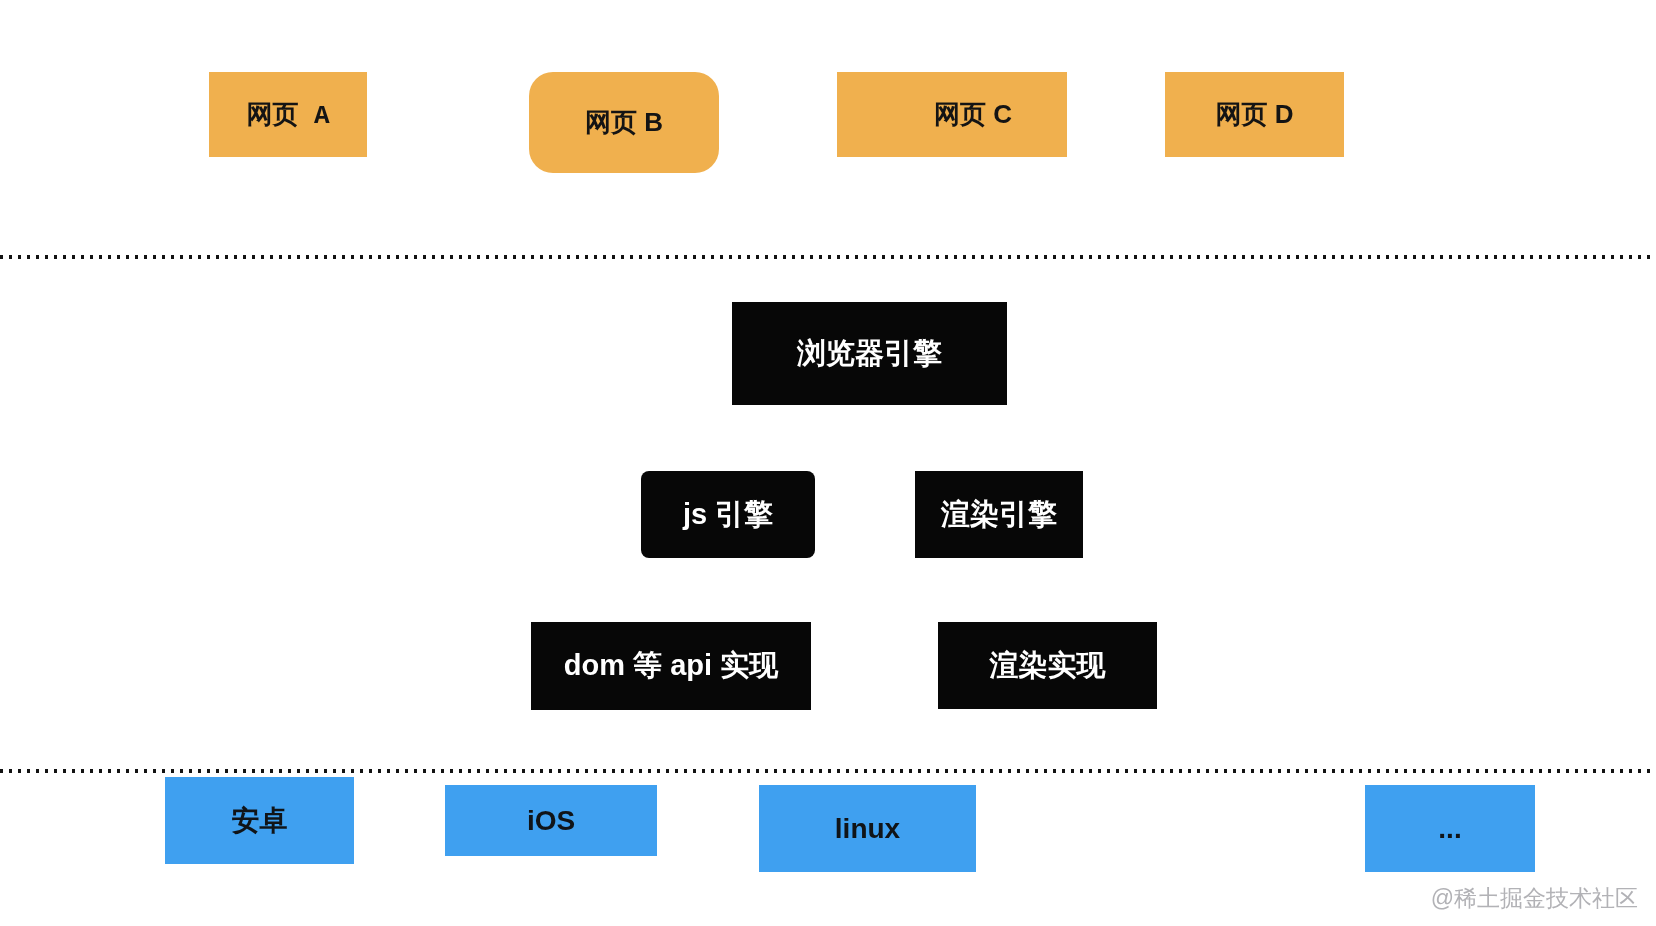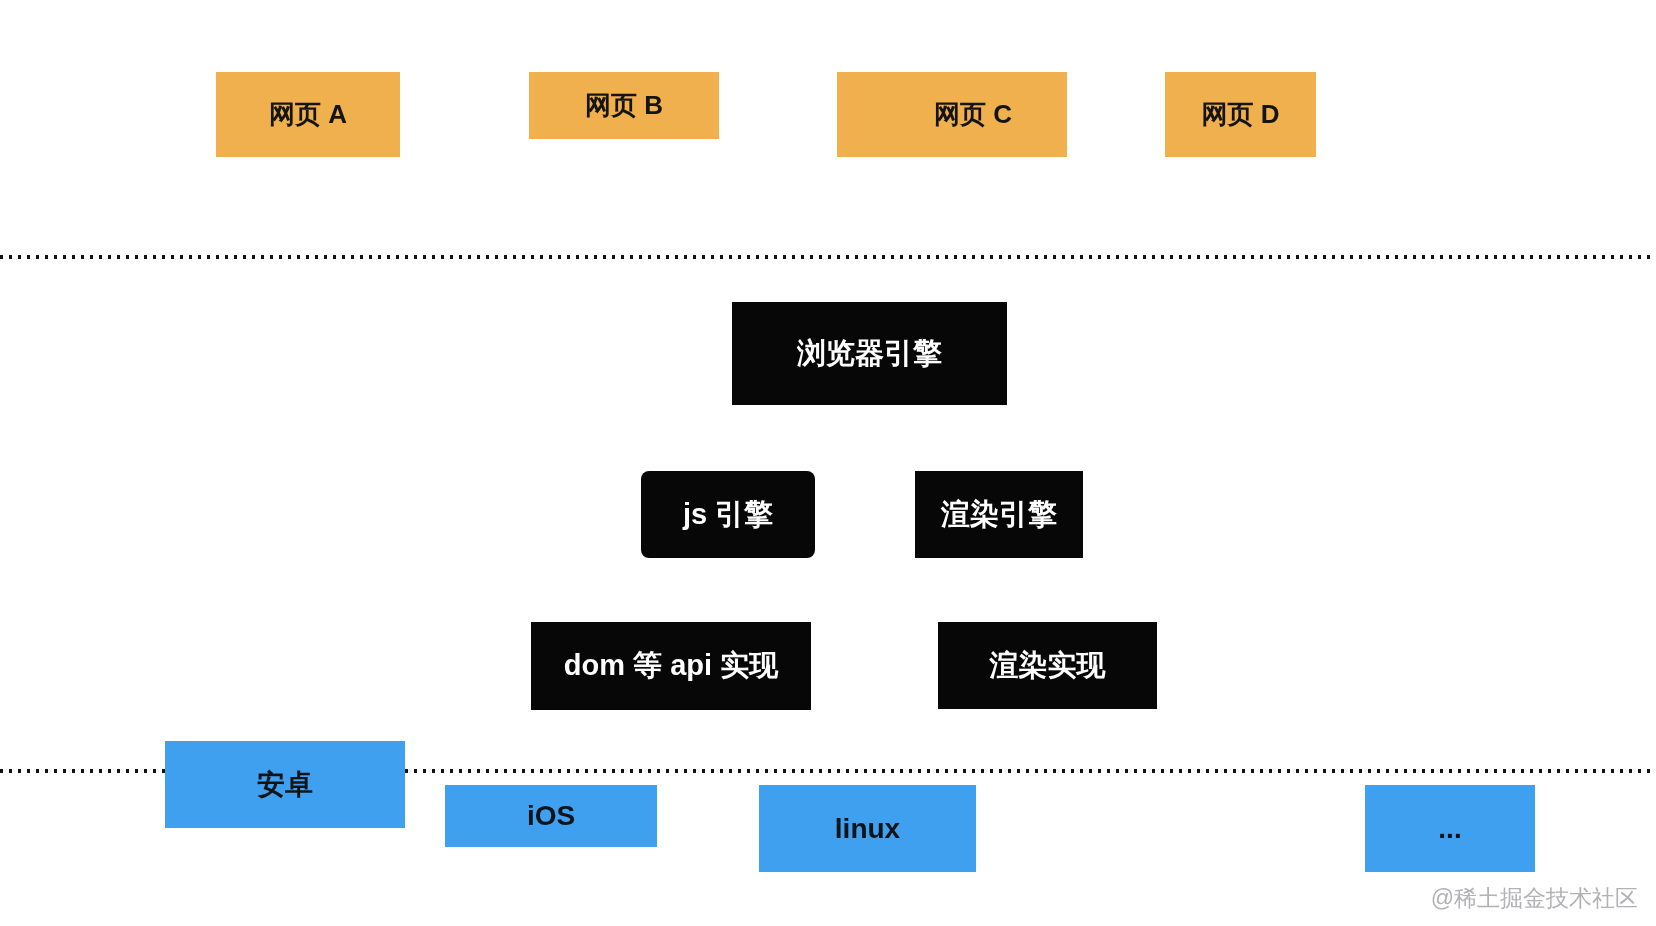--- a/index.html
+++ b/index.html
@@ -41,35 +41,35 @@
   }
   .dotted-divider {
     position: absolute;
     left: 0;
     width: 1656px;
     height: 4px;
     background-image: repeating-linear-gradient(to right, #121212 0px, #121212 3px, transparent 3px, transparent 9px);
     background-repeat: repeat-x;
   }
   
-  .web-a { left: 216px; top: 72px; width: 184px; height: 85px; }
-  .web-b { left: 529px; top: 72px; width: 190px; height: 67px; }
+  .web-a { left: 209px; top: 72px; width: 158px; height: 85px; font-family: Liberation Mono, monospace; }
+  .web-b { left: 529px; top: 72px; width: 190px; height: 101px; border-radius: 24px; }
   .web-c { left: 837px; top: 72px; width: 188px; height: 85px; padding-left: 42px; }
-  .web-d { left: 1165px; top: 72px; width: 151px; height: 85px; }
+  .web-d { left: 1165px; top: 72px; width: 179px; height: 85px; }
   .divider-1 { top: 255px; }
   
   .browser-engine { left: 732px; top: 302px; width: 275px; height: 103px; }
   .js-engine      { left: 641px; top: 471px; width: 174px; height: 87px; border-radius: 8px; }
   .render-engine  { left: 915px; top: 471px; width: 168px; height: 87px; }
   .dom-impl       { left: 531px; top: 622px; width: 280px; height: 88px; }
   .render-impl    { left: 938px; top: 622px; width: 219px; height: 87px; }
   .divider-2 { top: 769px; }
   
-  .plat-android { left: 165px;  top: 741px; width: 240px; height: 87px; }
-  .plat-ios     { left: 445px;  top: 785px; width: 212px; height: 62px; align-items: center; }
+  .plat-android { left: 165px;  top: 777px; width: 189px; height: 87px; }
+  .plat-ios     { left: 445px;  top: 785px; width: 212px; height: 71px; align-items: center; }
   .plat-linux   { left: 739px;  top: 785px; width: 217px; height: 87px; margin-left: 20px; }
   .plat-windows { left: 1067px; top: 785px; width: 214px; height: 87px; }
   .plat-more    { left: 1365px; top: 785px; width: 170px; height: 87px; }
   .watermark {
     position: absolute;
     right: 18px;
     bottom: 12px;
     font-size: 23px;
     font-weight: normal;
     color: #b2b2b6;

